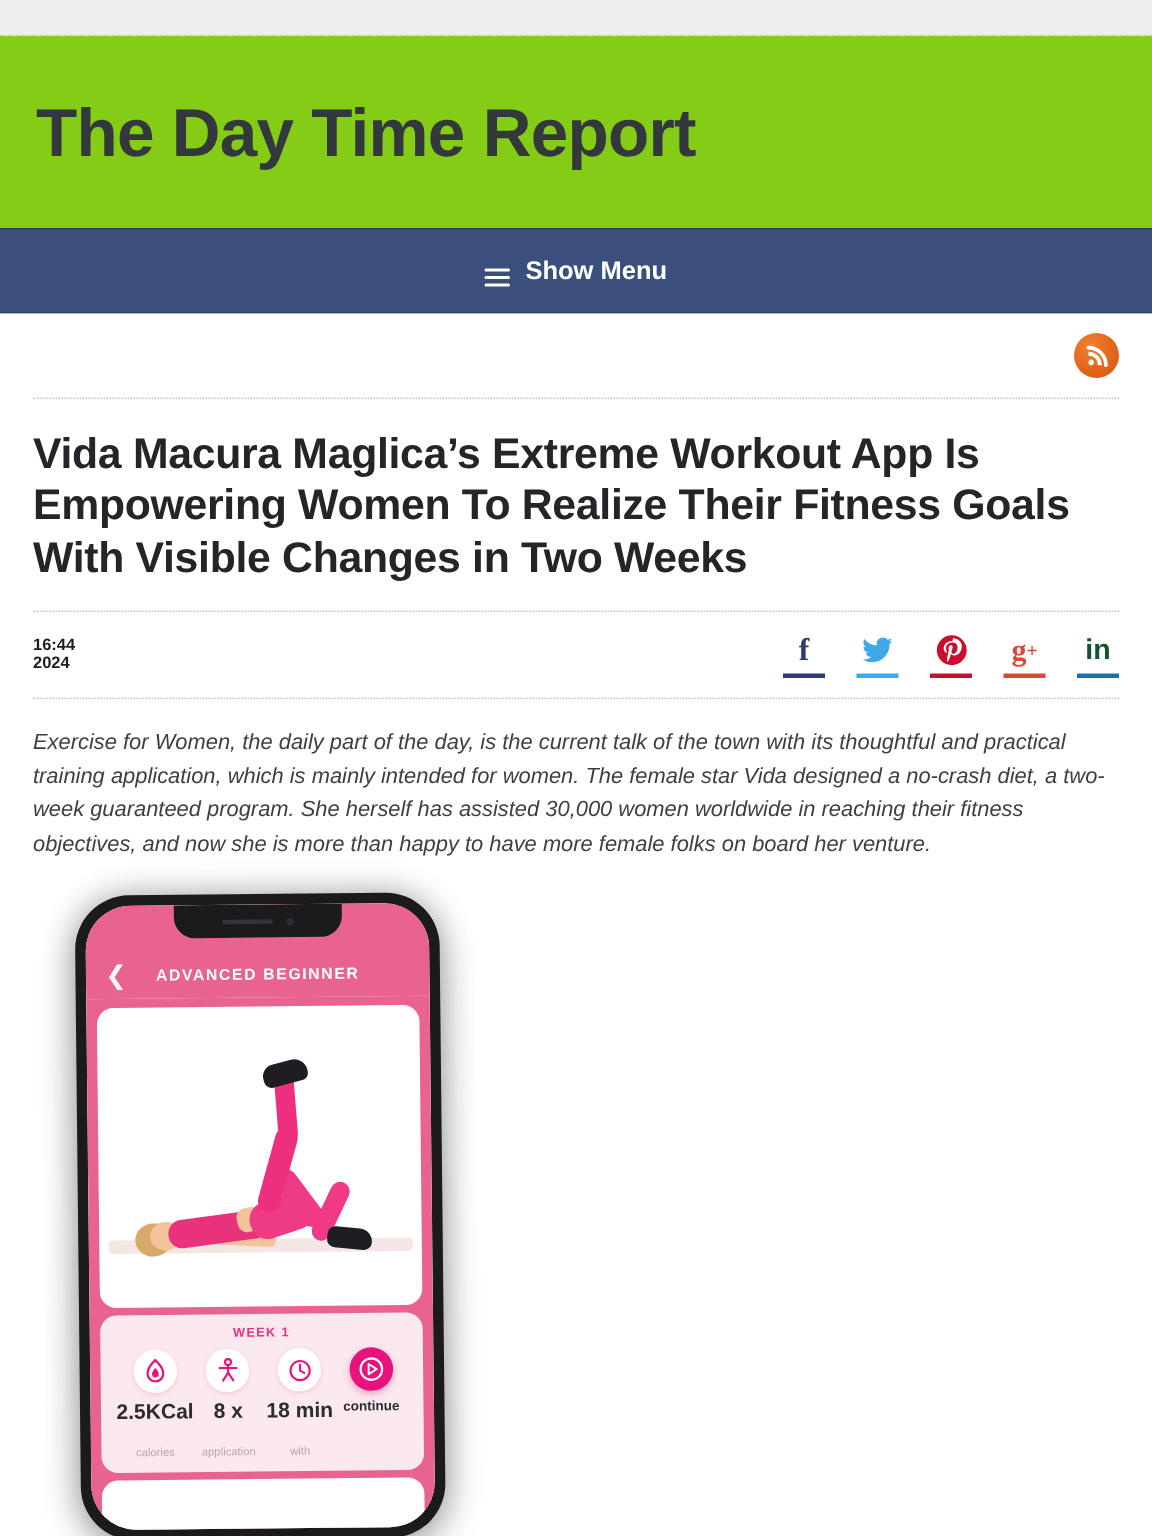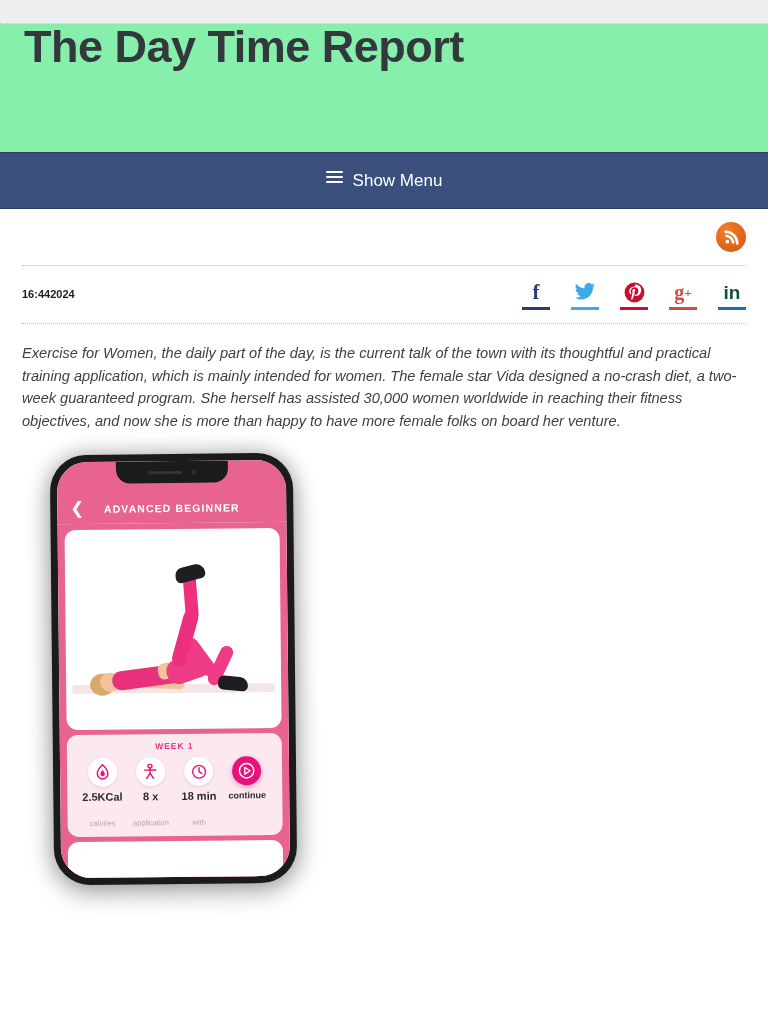--- a/index.html
+++ b/index.html
@@ -14,23 +14,24 @@
 
   
   .top-strip {
     height: 24px;
     background: #eeeff1;
     border-bottom: 1px dotted #c3c6ca;
   }
 
   
   .masthead {
-    background: #86efac;
+    background: #84cc16;
     height: 128px;
     display: flex;
+    align-items: center;
     padding: 0 24px;
   }
   .site-title {
     font-size: 45px;
     font-weight: 700;
     color: #33383d;
     letter-spacing: -0.5px;
     line-height: 1;
   }
 
@@ -39,25 +40,25 @@
     background: #3b4f7d;
     border-top: 1px solid #2e3f66;
     border-bottom: 1px solid #2e3f66;
     height: 57px;
     display: flex;
     align-items: center;
     justify-content: center;
   }
   .menu-toggle {
     display: flex;
-    align-items: flex-start;
+    align-items: flex-end;
     gap: 10px;
     color: #ffffff;
     font-size: 17px;
-    font-weight: 400;
+    font-weight: 700;
     cursor: pointer;
     user-select: none;
   }
   .hamburger {
     display: inline-flex;
     flex-direction: column;
     justify-content: space-between;
     width: 17px;
     height: 12px;
   }
@@ -121,21 +122,21 @@
   }
   .date-main {
     font-size: 29px;
     font-weight: 700;
     color: #1b1d20;
     line-height: 1;
     letter-spacing: -0.3px;
   }
   .date-sub {
     display: flex;
-    flex-direction: row;
+    flex-direction: column;
     font-size: 11px;
     font-weight: 700;
     color: #1b1d20;
     line-height: 1.12;
     padding-bottom: 2px;
   }
 
   .social-list {
     display: flex;
     align-items: flex-end;
@@ -382,21 +383,21 @@
     align-items: center;
     justify-content: center;
     box-shadow: 0 1px 3px rgba(220,120,160,0.30);
     margin-bottom: 4px;
   }
   .stat-icon.play {
     background: #e8127c;
     box-shadow: 0 2px 5px rgba(200,20,110,0.35);
   }
   .stat-value {
-    font-size: 11px;
+    font-size: 14px;
     font-weight: 700;
     color: #2b2b30;
     line-height: 1.15;
   }
   .stat-label {
     font-size: 7.5px;
     color: #c39ead;
     line-height: 1.25;
     margin-top: 15px;
   }
@@ -438,20 +439,21 @@
   <div class="rss-row">
     <a class="rss-badge">
       <svg width="17" height="17" viewBox="0 0 20 20" aria-hidden="true">
         <circle cx="5.2" cy="14.8" r="2.2" fill="#ffffff"></circle>
         <path d="M3 9.4a7.6 7.6 0 0 1 7.6 7.6h3A10.6 10.6 0 0 0 3 6.4z" fill="#ffffff"></path>
         <path d="M3 3.2a13.8 13.8 0 0 1 13.8 13.8" fill="none" stroke="#ffffff" stroke-width="3" stroke-linecap="round"></path>
       </svg>
     </a>
   </div>
 
+  <h2 class="article-title">Vida Macura Maglica’s Extreme Workout App Is Empowering Women To Realize Their Fitness Goals With Visible Changes in Two Weeks</h2>
 
   <div class="meta-row">
     <div class="date-block">
       <span class="date-sub">
         <span>16:44</span>
         <span>2024</span>
       </span>
     </div>
 
     <div class="social-list">

